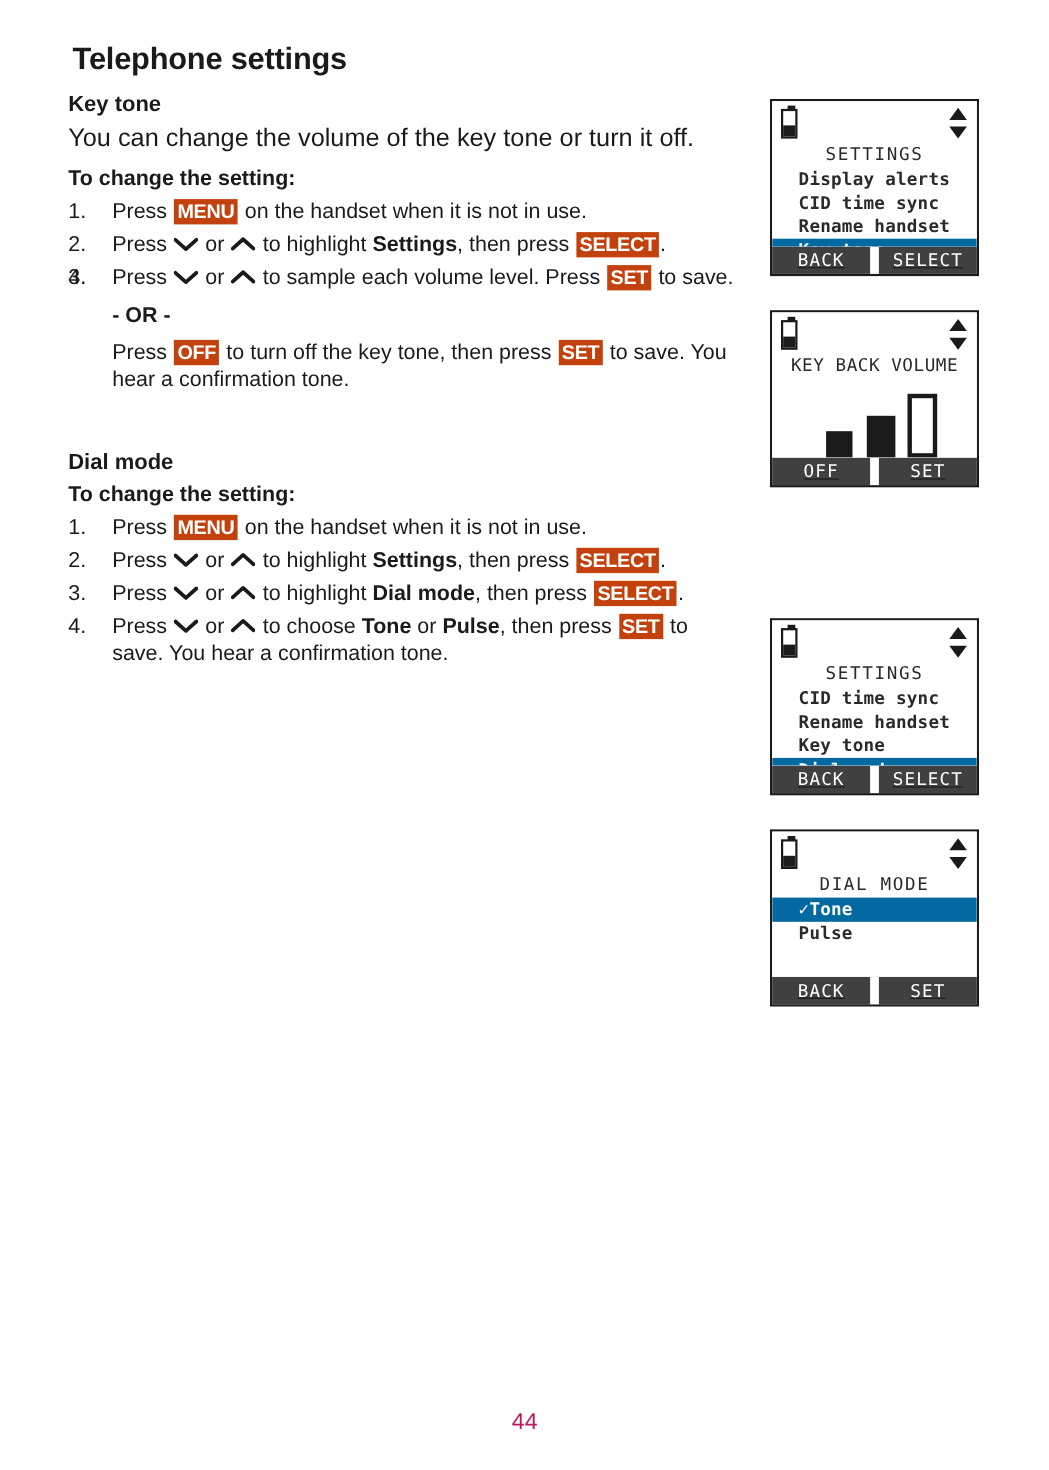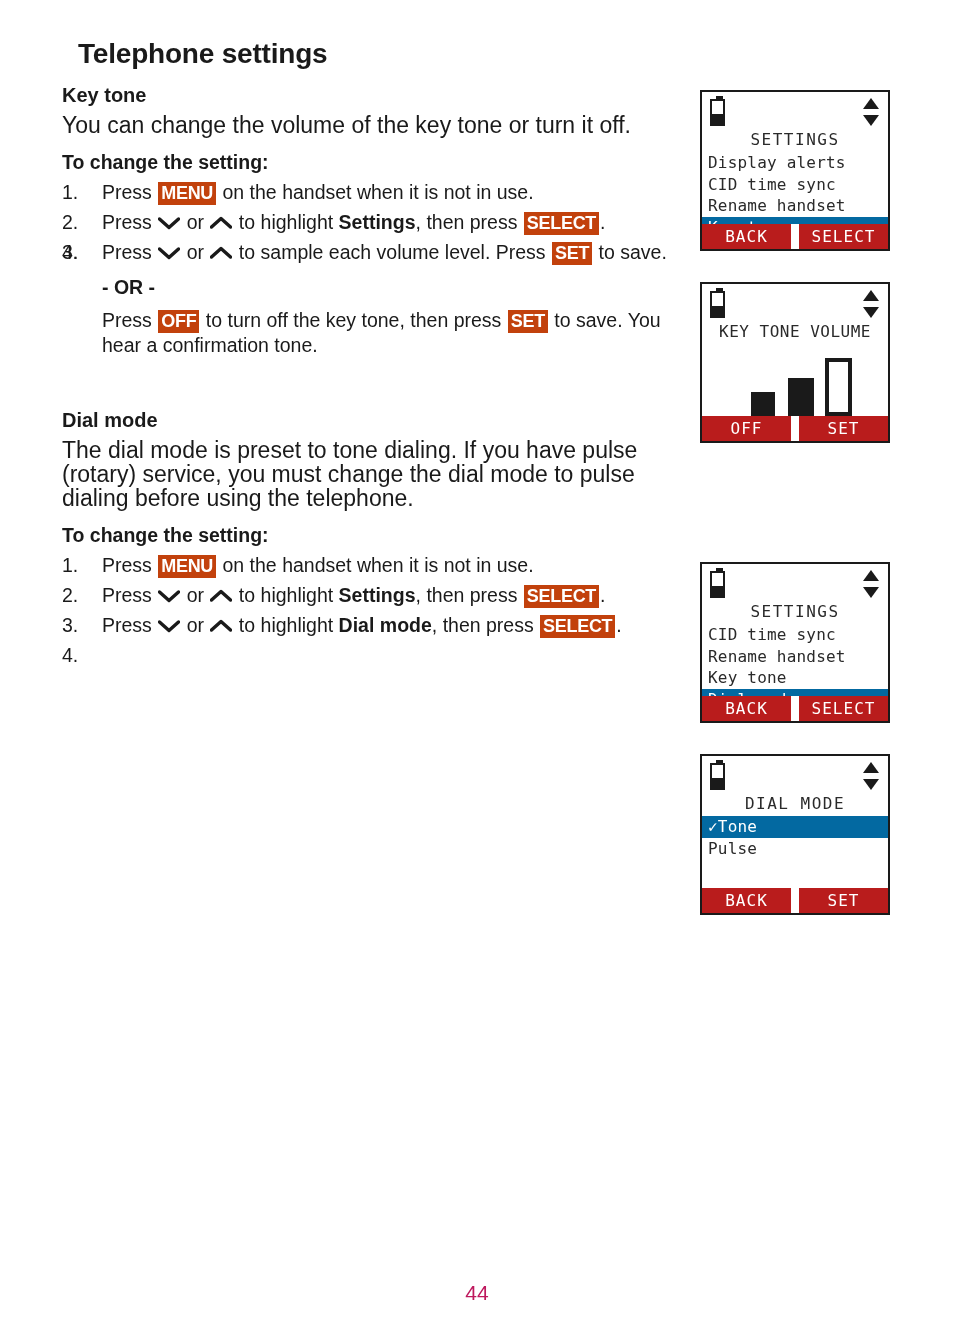--- a/index.html
+++ b/index.html
@@ -20,21 +20,21 @@
   .text-col {
     position: absolute;
     left: 62px;
     top: 38px;
     width: 610px;
   }
 
   h1.page-title {
     font-size: 28px;
     font-weight: bold;
-    margin: 0 0 14px 16px;
+    margin: 0 0 14px 4px;
     letter-spacing: -0.2px;
     color: #1a1a1a;
   }
 
   h2.section-title {
     font-size: 20px;
     font-weight: bold;
     margin: 0 0 6px 0;
     color: #1a1a1a;
   }
@@ -190,34 +190,36 @@
 
   .lcd-list {
     position: absolute;
     left: 0;
     right: 0;
     top: 60px;
   }
   .lcd-row {
     font-size: 16px;
     line-height: 21.5px;
-    padding-left: 6px;
+    padding-left: 24px;
     color: #2a2a2a;
     white-space: nowrap;
     letter-spacing: 0.2px;
+    font-weight: bold;
   }
   .lcd-row.sel {
     background: #0369a1;
     color: #ffffff;
   }
 
   .lcd-softbar {
     display: flex;
     height: 25px;
-    background: #b91c1c;
+    background: #404040;
+    text-decoration: underline;
   }
   .lcd-softbar .sk {
     flex: 1;
     color: #ffffff;
     font-size: 16px;
     line-height: 25px;
     text-align: center;
     letter-spacing: 1px;
   }
   .lcd-softbar .divider {
@@ -279,35 +281,38 @@
             </svg> or <svg class="chev" viewBox="0 0 22 14">
               <path d="M1.5 11 L11 2.5 L20.5 11" fill="none" stroke="#1a1a1a" stroke-width="3.4" stroke-linecap="round" stroke-linejoin="round"></path>
             </svg> to sample each volume level. Press <span class="kbd">SET</span> to save.</span><div class="or-line">- OR -</div><div class="sub-para">Press <span class="kbd">OFF</span> to turn off the key tone, then press <span class="kbd">SET</span> to save. You hear a confirmation tone.</div></li>
       </ol>
   </div>
 
   <div class="gap-lg"></div>
 
   <div>
     <h2 class="section-title">Dial mode</h2>
-    <p class="body-text">The dial mode is preset to tone dialing. If you have pulse (rotary) service, you must change the dial mode to pulse dialing before using the telephone.</p>
     <h3 class="sub-title">To change the setting:</h3>
     <ol class="steps" id="steps-1">
         <li><span class="num">1.</span><span>Press <span class="kbd">MENU</span> on the handset when it is not in use.</span></li>
         <li><span class="num">2.</span><span>Press <svg class="chev" viewBox="0 0 22 14">
               <path d="M1.5 3 L11 11.5 L20.5 3" fill="none" stroke="#1a1a1a" stroke-width="3.4" stroke-linecap="round" stroke-linejoin="round"></path>
             </svg> or <svg class="chev" viewBox="0 0 22 14">
               <path d="M1.5 11 L11 2.5 L20.5 11" fill="none" stroke="#1a1a1a" stroke-width="3.4" stroke-linecap="round" stroke-linejoin="round"></path>
             </svg> to highlight <b class="bold">Settings</b>, then press <span class="kbd">SELECT</span>.</span></li>
         <li><span class="num">3.</span><span>Press <svg class="chev" viewBox="0 0 22 14">
               <path d="M1.5 3 L11 11.5 L20.5 3" fill="none" stroke="#1a1a1a" stroke-width="3.4" stroke-linecap="round" stroke-linejoin="round"></path>
             </svg> or <svg class="chev" viewBox="0 0 22 14">
               <path d="M1.5 11 L11 2.5 L20.5 11" fill="none" stroke="#1a1a1a" stroke-width="3.4" stroke-linecap="round" stroke-linejoin="round"></path>
             </svg> to highlight <b class="bold">Dial mode</b>, then press <span class="kbd">SELECT</span>.</span></li>
-        <li><span class="num">4.</span></li>
+        <li><span class="num">4.</span><span>Press <svg class="chev" viewBox="0 0 22 14">
+              <path d="M1.5 3 L11 11.5 L20.5 3" fill="none" stroke="#1a1a1a" stroke-width="3.4" stroke-linecap="round" stroke-linejoin="round"></path>
+            </svg> or <svg class="chev" viewBox="0 0 22 14">
+              <path d="M1.5 11 L11 2.5 L20.5 11" fill="none" stroke="#1a1a1a" stroke-width="3.4" stroke-linecap="round" stroke-linejoin="round"></path>
+            </svg> to choose <b class="bold">Tone</b> or <b class="bold">Pulse</b>, then press <span class="kbd">SET</span> to save. You hear a confirmation tone.</span></li>
       </ol>
   </div>
 
 </div>
 
 <div class="lcd" id="lcd-0" style="left:700px; top:90px;">
     <div class="lcd-body">
       <div class="battery">
         <div class="fill" style="height: 45%;"></div>
       </div>
@@ -331,21 +336,21 @@
   </div>
 <div class="lcd" id="lcd-1" style="left:700px; top:282px;">
     <div class="lcd-body">
       <div class="battery">
         <div class="fill" style="height: 45%;"></div>
       </div>
       <div class="arrows">
         <div class="up"></div>
         <div class="dn"></div>
       </div>
-      <div class="lcd-title" style="letter-spacing: 0.5px;">KEY TONE VOLUME</div>
+      <div class="lcd-title" style="letter-spacing: 0.5px;">KEY BACK VOLUME</div>
       <div class="vol-area">
         <div class="vol-bar" style="left: 49px; width: 24px; height: 32%;"></div>
         <div class="vol-bar" style="left: 86px; width: 26px; height: 52%;"></div>
         <div class="vol-bar hollow" style="left: 123px; width: 27px; height: 78%;"></div>
       </div>
     </div>
     <div class="lcd-softbar">
       <div class="sk">OFF</div>
       <div class="divider"></div>
       <div class="sk">SET</div>

